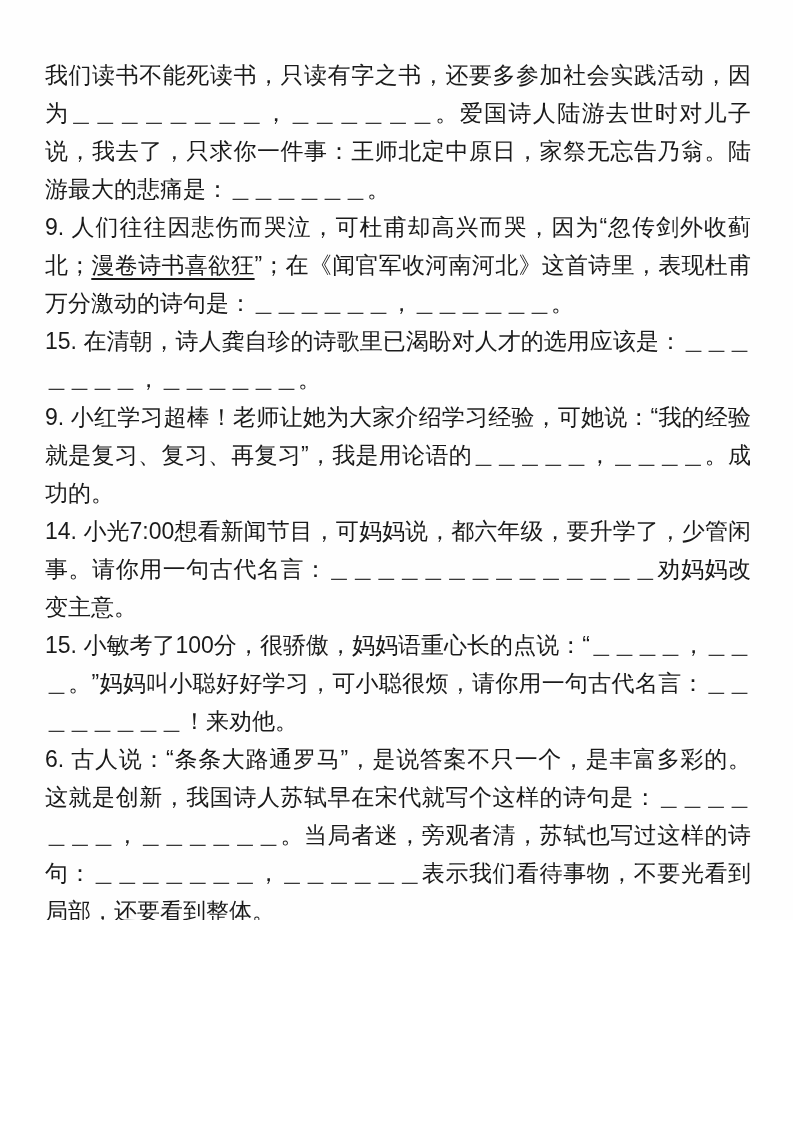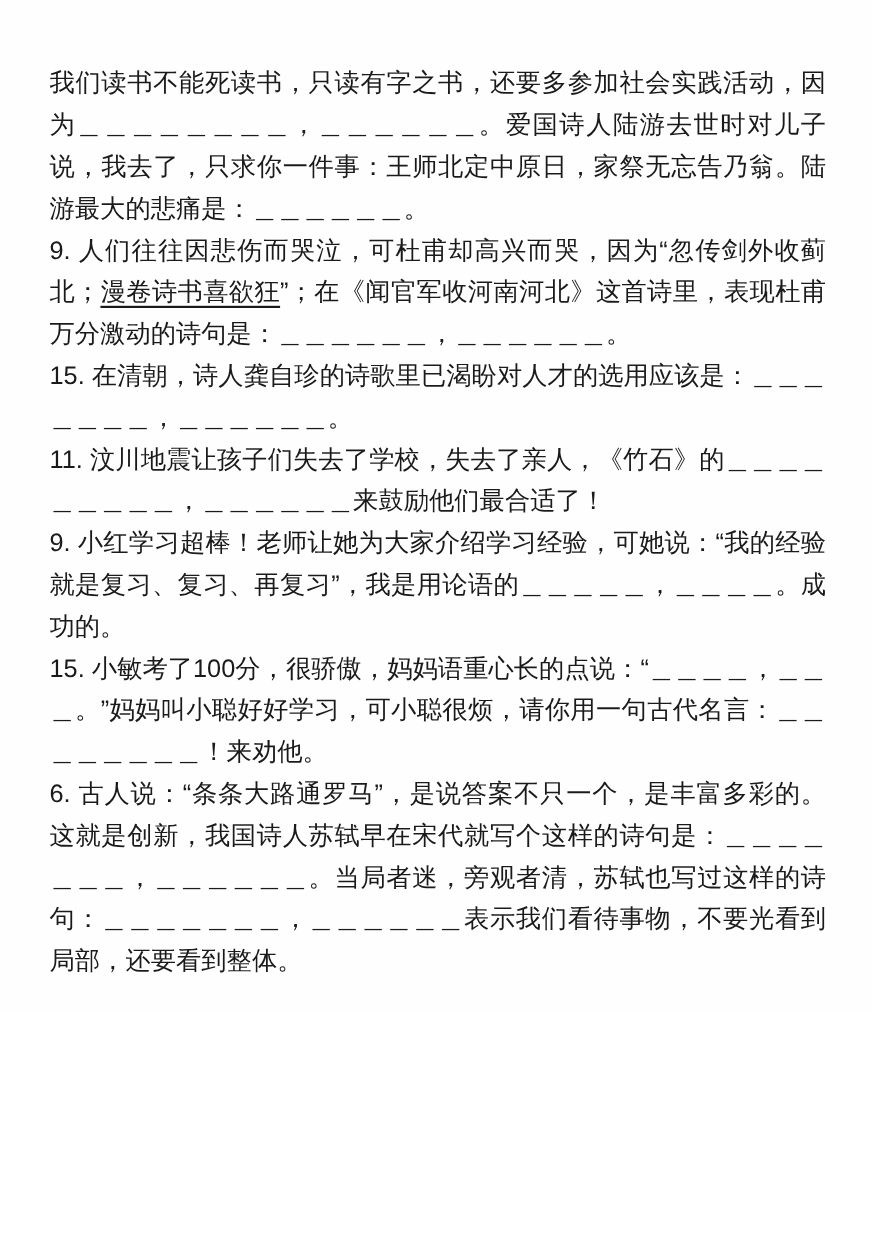--- a/index.html
+++ b/index.html
@@ -42,24 +42,24 @@
 
 <div class="page">
   <div class="doc">
 
     <p class="para"><span></span><span>我们读书不能死读书，只读有字之书，还要多参加社会实践活动，因为＿＿＿＿＿＿＿＿，＿＿＿＿＿＿。爱国诗人陆游去世时对儿子说，我去了，只求你一件事：王师北定中原日，家祭无忘告乃翁。陆游最大的悲痛是：＿＿＿＿＿＿。</span><span class="u"></span><span></span></p>
 
     <p class="para"><span>9.</span><span> 人们往往因悲伤而哭泣，可杜甫却高兴而哭，因为“忽传剑外收蓟北；</span><span class="u">漫卷诗书喜欲狂</span><span>”；在《闻官军收河南河北》这首诗里，表现杜甫万分激动的诗句是：＿＿＿＿＿＿，＿＿＿＿＿＿。</span></p>
 
     <p class="para"><span>15.</span><span> 在清朝，诗人龚自珍的诗歌里已渴盼对人才的选用应该是：＿＿＿＿＿＿＿，＿＿＿＿＿＿。</span><span class="u"></span><span></span></p>
 
-    <p class="para"><span>11.</span><span> 汶川地震让孩子们失去了学校，失去了亲人，《竹石》的＿＿＿＿＿＿＿＿＿，＿＿＿＿＿＿来鼓励他们最合适了！</span><span class="u"></span><span></span></p>
 
 
     <p class="para"><span>9.</span><span> 小红学习超棒！老师让她为大家介绍学习经验，可她说：“我的经验就是复习、复习、再复习”，我是用论语的＿＿＿＿＿，＿＿＿＿。成功的。</span><span class="u"></span><span></span></p>
 
+    <p class="para"><span>14.</span><span> 小光7:00想看新闻节目，可妈妈说，都六年级，要升学了，少管闲事。请你用一句古代名言：＿＿＿＿＿＿＿＿＿＿＿＿＿＿劝妈妈改变主意。</span><span class="u"></span><span></span></p>
 
     <p class="para"><span>15.</span><span> 小敏考了100分，很骄傲，妈妈语重心长的点说：“＿＿＿＿，＿＿＿。”妈妈叫小聪好好学习，可小聪很烦，请你用一句古代名言：＿＿＿＿＿＿＿＿！来劝他。</span><span class="u"></span><span></span></p>
 
     <p class="para"><span>6.</span><span> 古人说：“条条大路通罗马”，是说答案不只一个，是丰富多彩的。这就是创新，我国诗人苏轼早在宋代就写个这样的诗句是：＿＿＿＿＿＿＿，＿＿＿＿＿＿。当局者迷，旁观者清，苏轼也写过这样的诗句：＿＿＿＿＿＿＿，＿＿＿＿＿＿表示我们看待事物，不要光看到局部，还要看到整体。</span><span class="u"></span><span></span></p>
 
   </div>
 </div>
 
 </body></html>

